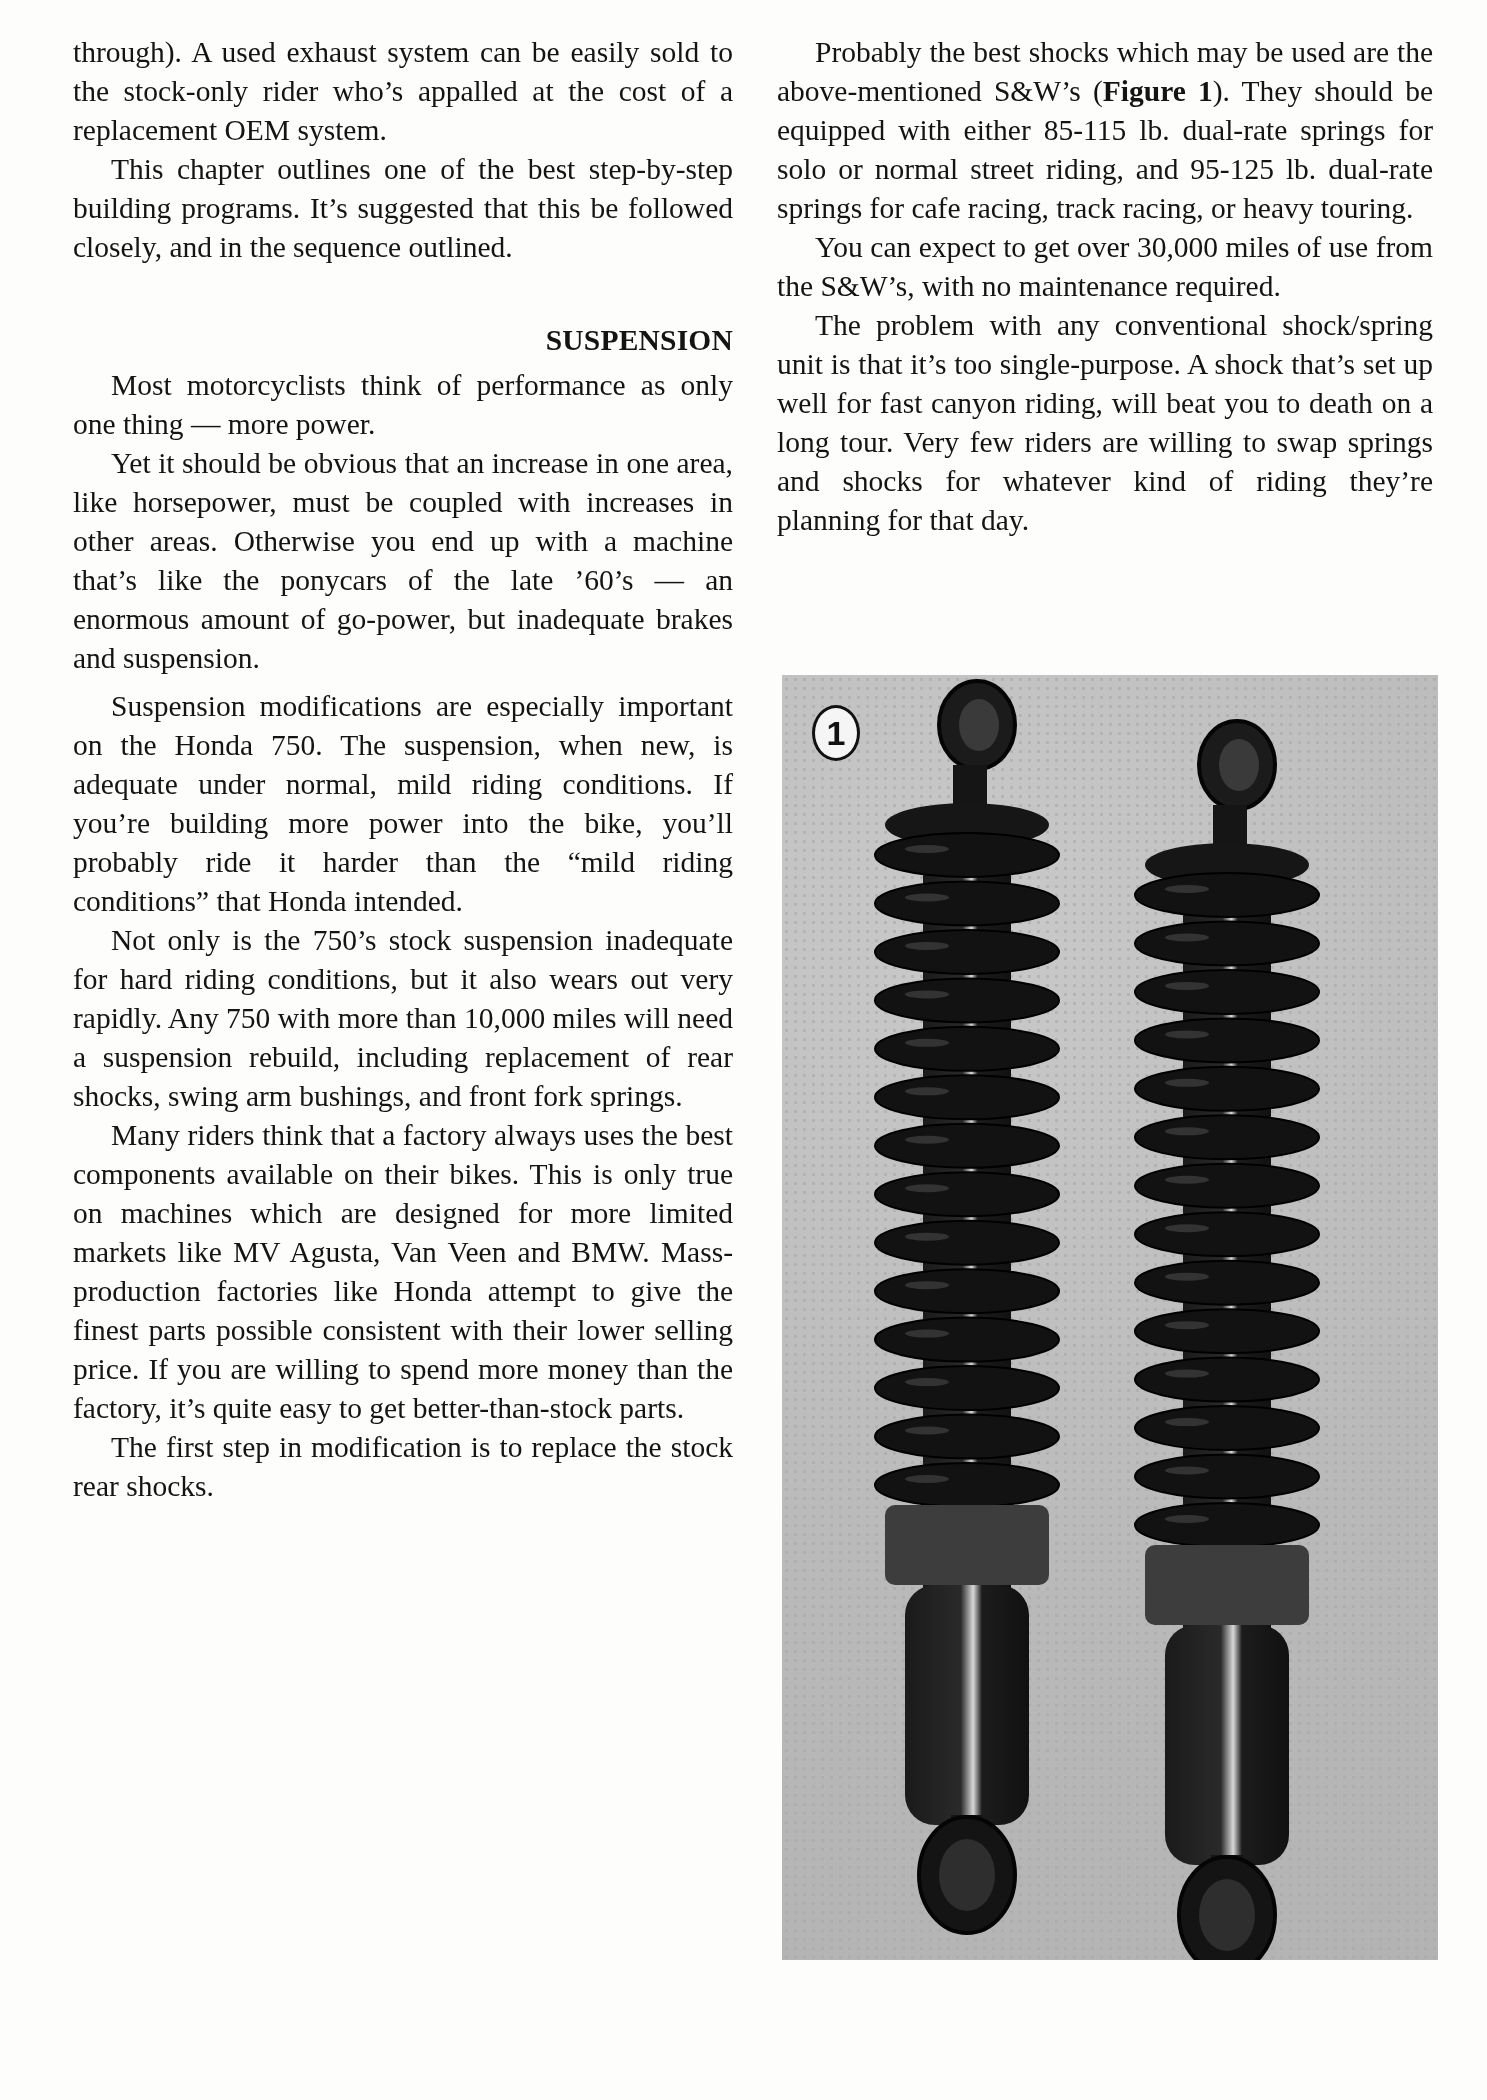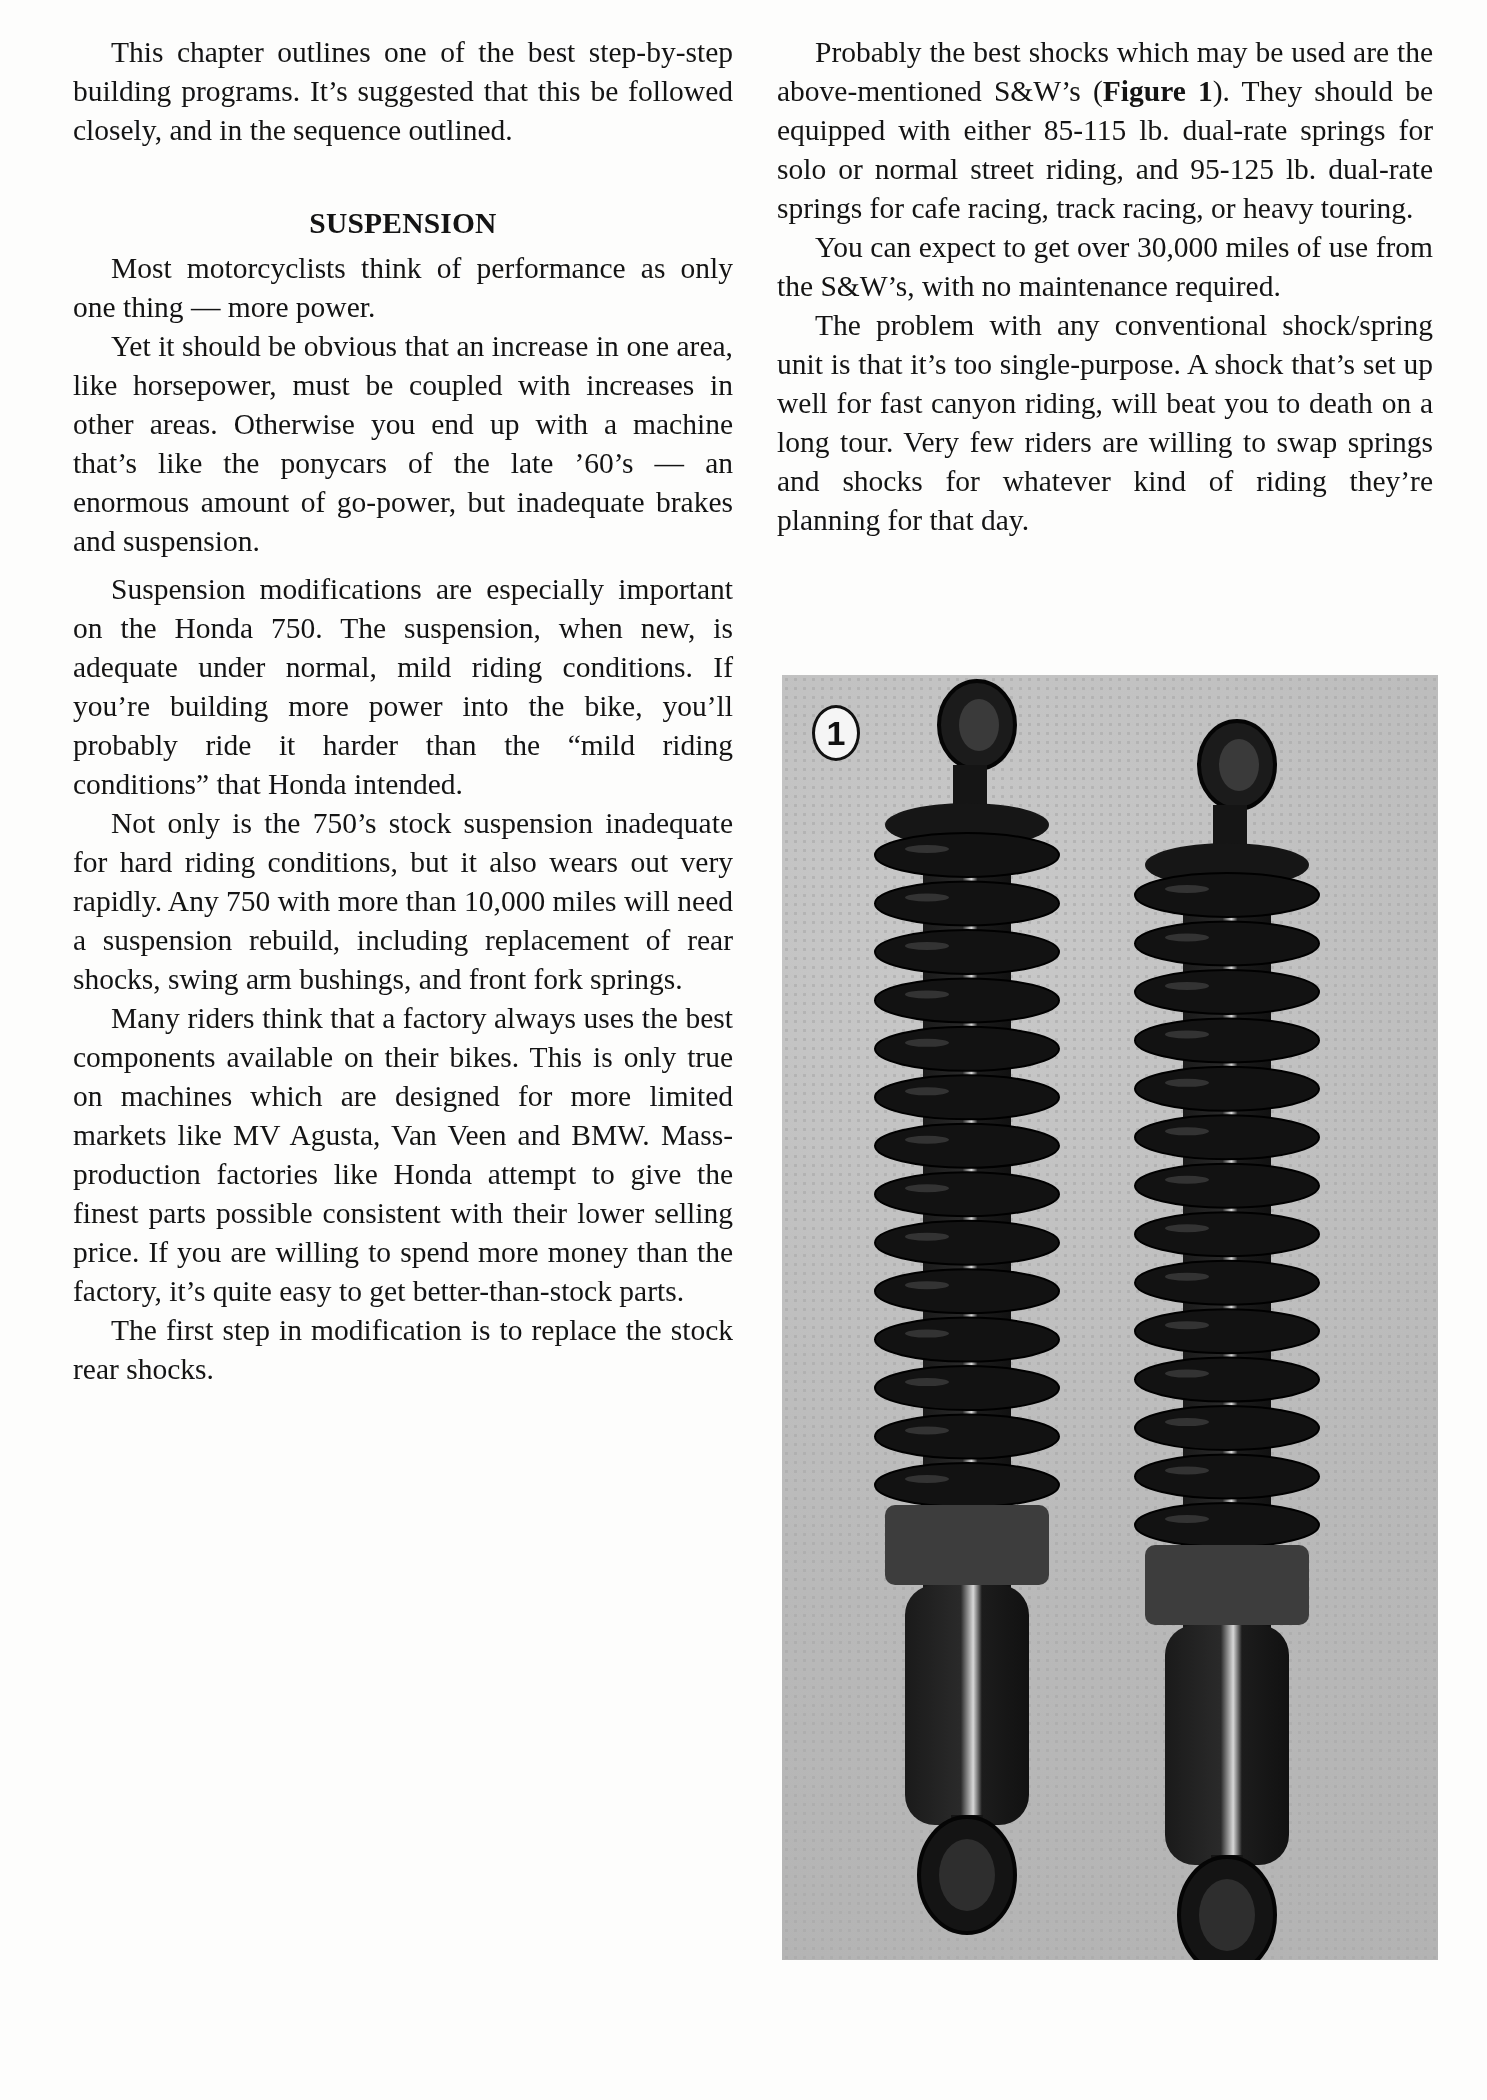--- a/index.html
+++ b/index.html
@@ -8,21 +8,21 @@
     position: absolute; left: 0; top: 0; width: 1487px; height: 2100px;
     background: #fdfdfc; color: #141414;
     font-family: "Liberation Serif", "DejaVu Serif", serif;
   }
   .col { position: absolute; top: 33px; width: 660px; font-size: 29.5px; line-height: 39px; }
   .col.left { left: 73px; }
   .col.right { left: 777px; width: 656px; }
   .col p { margin: 0; text-align: justify; text-indent: 38px; hyphens: manual; }
   .col p.noindent { text-indent: 0; }
   .section-title {
-    margin: 54px 0 6px 0; text-align: center; font-weight: bold; font-size: 29.5px;
+    margin: 54px 0 6px 0; text-align: right; font-weight: bold; font-size: 29.5px;
     letter-spacing: 0.2px;
   }
   .subsection-title { margin: 50px 0 4px 14px; font-weight: bold; font-size: 29.5px; }
   .gap { height: 9px; }
   .bold { font-weight: bold; margin-top: 27px; }
 
   .figure {
     position: absolute; left: 782px; top: 675px; width: 656px; height: 1285px;
     background:
       radial-gradient(circle at 30% 20%, #c9c9c9 0, #b9b9b9 60%, #b3b3b3 100%);
@@ -40,20 +40,21 @@
     font-size: 34px; font-weight: bold; text-align: center; line-height: 50px; color: #111;
   }
   svg.shocks { position: absolute; left: 0; top: 0; width: 656px; height: 1285px; }
 </style>
 </head>
 <body>
 
 <div class="page">
 
   <div class="col left">
+    <p class="noindent">through). A used exhaust system can be easily sold to the stock-only rider who’s appalled at the cost of a replacement OEM system.</p>
     <p>This chapter outlines one of the best step-by-step building programs. It’s suggested that this be followed closely, and in the sequence outlined.</p>
 
     <div class="section-title">SUSPENSION</div>
 
     <p>Most motorcyclists think of performance as only one thing — more power.</p>
     <p>Yet it should be obvious that an increase in one area, like horsepower, must be coupled with increases in other areas. Otherwise you end up with a machine that’s like the ponycars of the late ’60’s — an enormous amount of go-power, but inadequate brakes and suspension.</p>
     <div class="gap"></div>
     <p>Suspension modifications are especially important on the Honda 750. The suspension, when new, is adequate under normal, mild riding conditions. If you’re building more power into the bike, you’ll probably ride it harder than the “mild riding conditions” that Honda intended.</p>
     <p>Not only is the 750’s stock suspension inadequate for hard riding conditions, but it also wears out very rapidly. Any 750 with more than 10,000 miles will need a suspension rebuild, including replacement of rear shocks, swing arm bushings, and front fork springs.</p>
     <p>Many riders think that a factory always uses the best components available on their bikes. This is only true on machines which are designed for more limited markets like MV Agusta, Van Veen and BMW. Mass-production factories like Honda attempt to give the finest parts possible consistent with their lower selling price. If you are willing to spend more money than the factory, it’s quite easy to get better-than-stock parts.</p>

